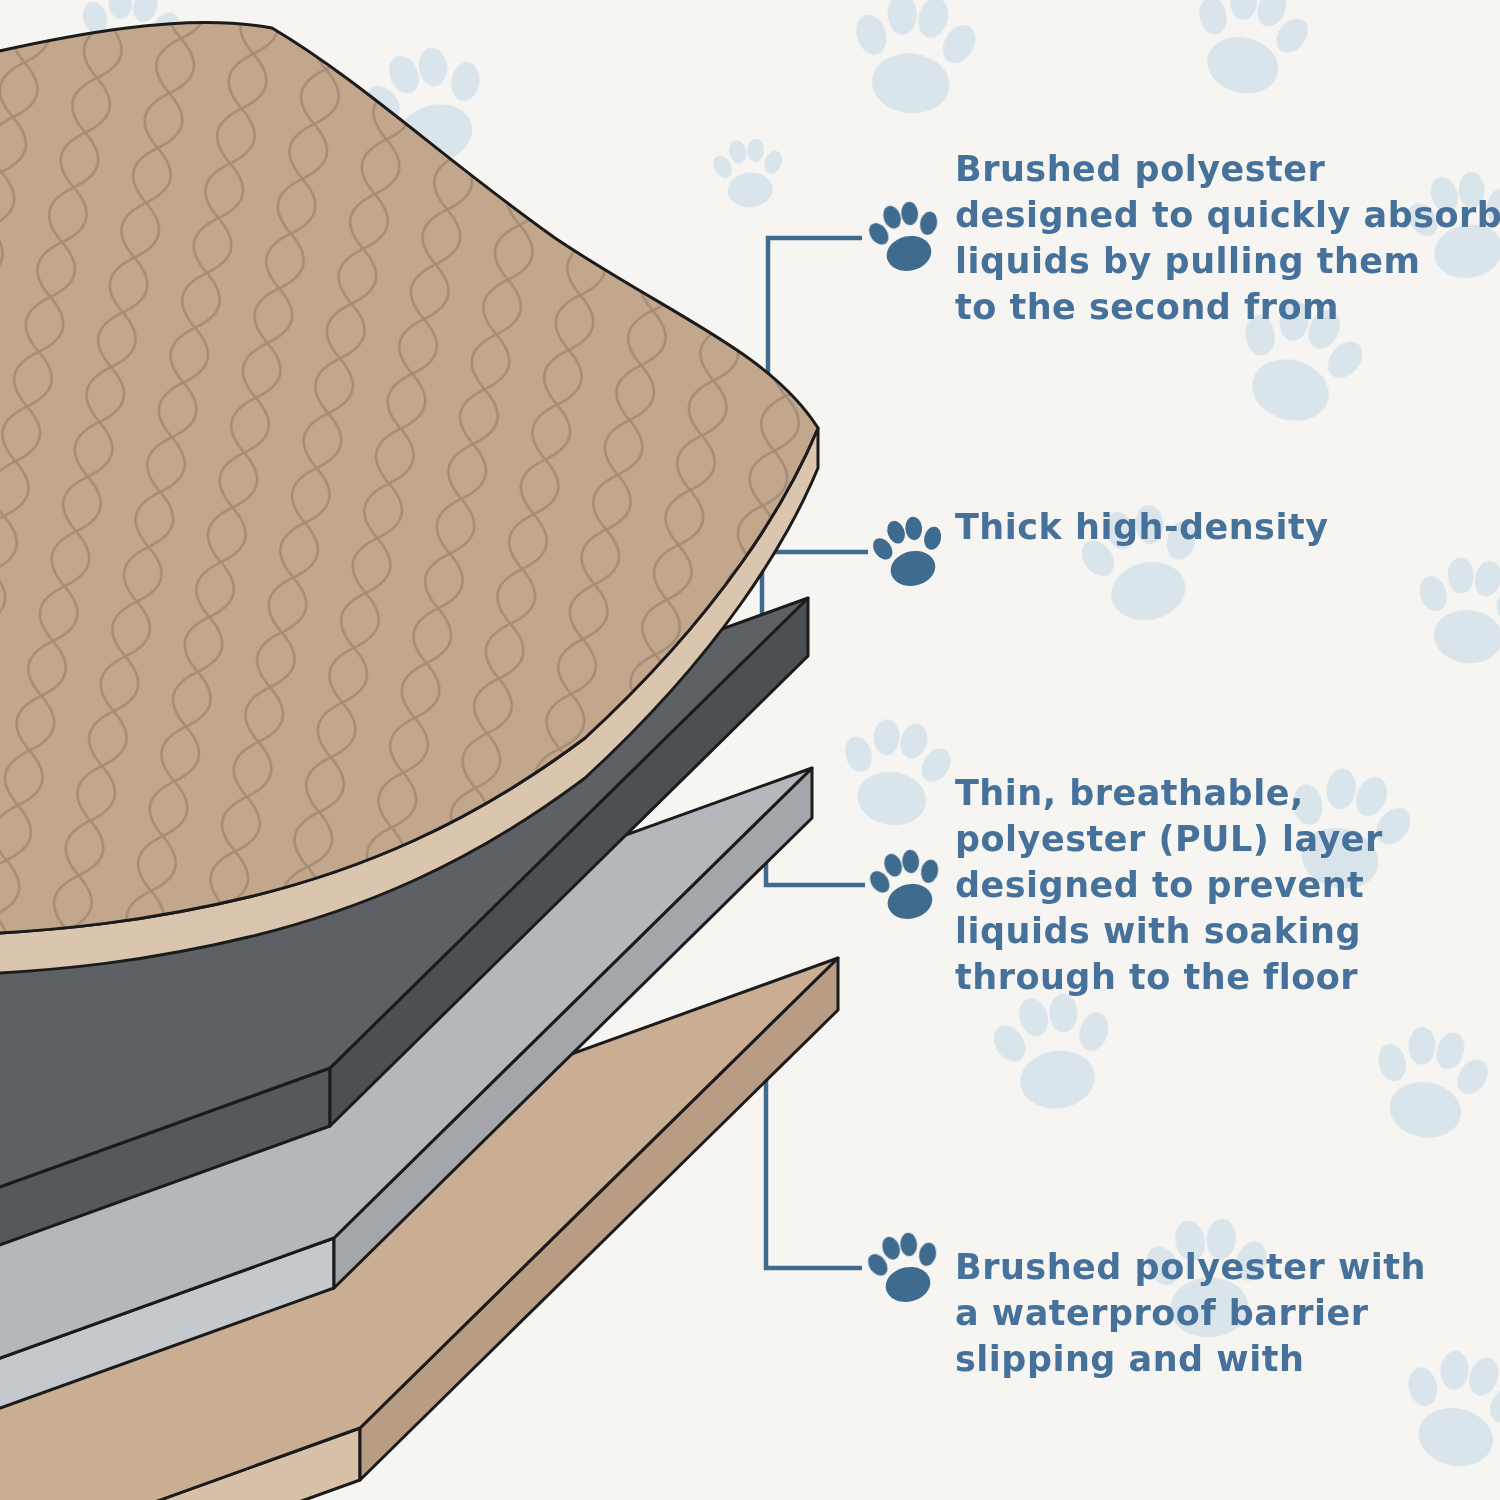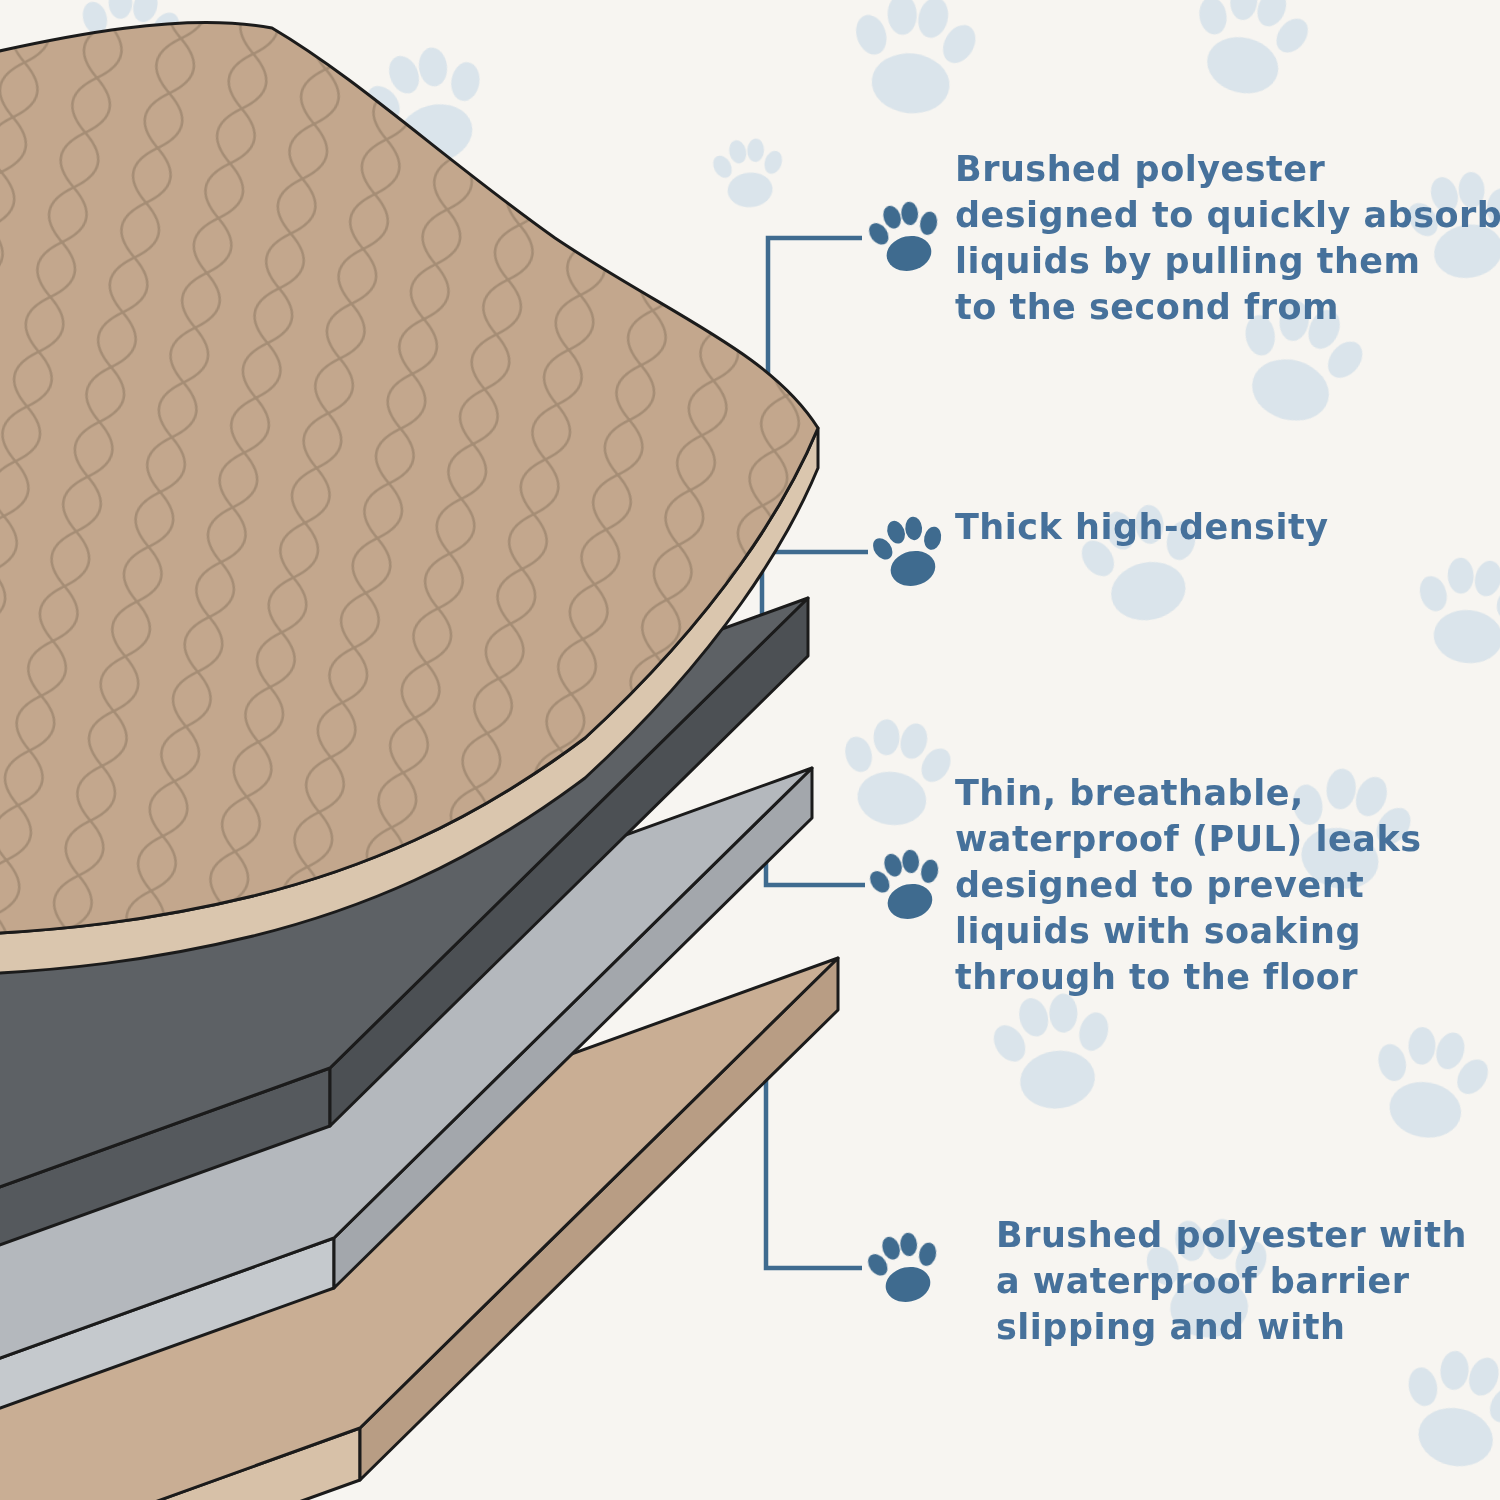--- a/index.html
+++ b/index.html
@@ -141,25 +141,25 @@
     <span class="line">liquids by pulling them</span>
     <span class="line">to the second from</span>
   </div>
 
   <div class="callout" style="left:955px;top:483px;margin-top:21px;">
     <span class="line">Thick high-density</span>
   </div>
 
   <div class="callout" style="left:955px;top:770px;">
     <span class="line">Thin, breathable,</span>
-    <span class="line">waterproof (PUL) leaks</span>
+    <span class="line">polyester (PUL) layer</span>
     <span class="line">designed to prevent</span>
     <span class="line">liquids with soaking</span>
     <span class="line">through to the floor</span>
   </div>
 
-  <div class="callout" style="left:955px;top:1212px;margin-left:41px;">
+  <div class="callout" style="left:955px;top:1244px;">
     <span class="line">Brushed polyester with</span>
     <span class="line">a waterproof barrier</span>
     <span class="line">slipping and with</span>
   </div>
 
 </div>
 
 </body></html>

